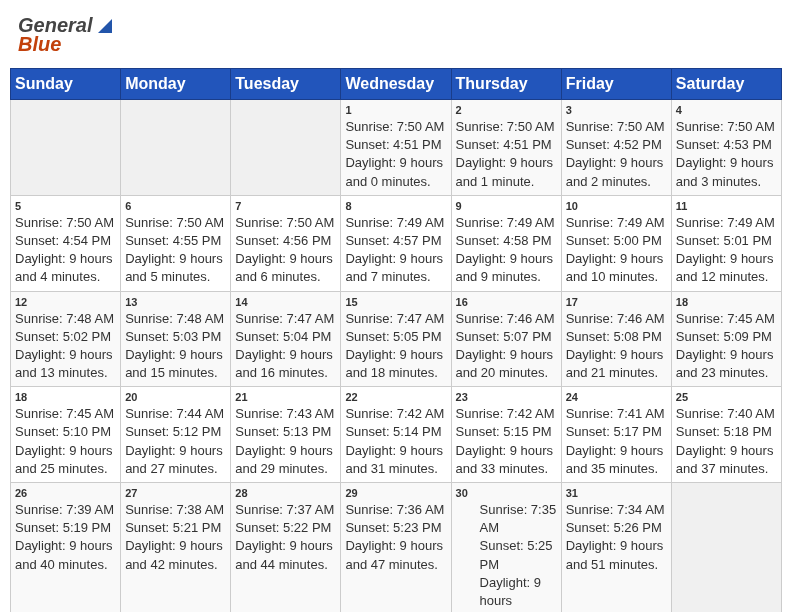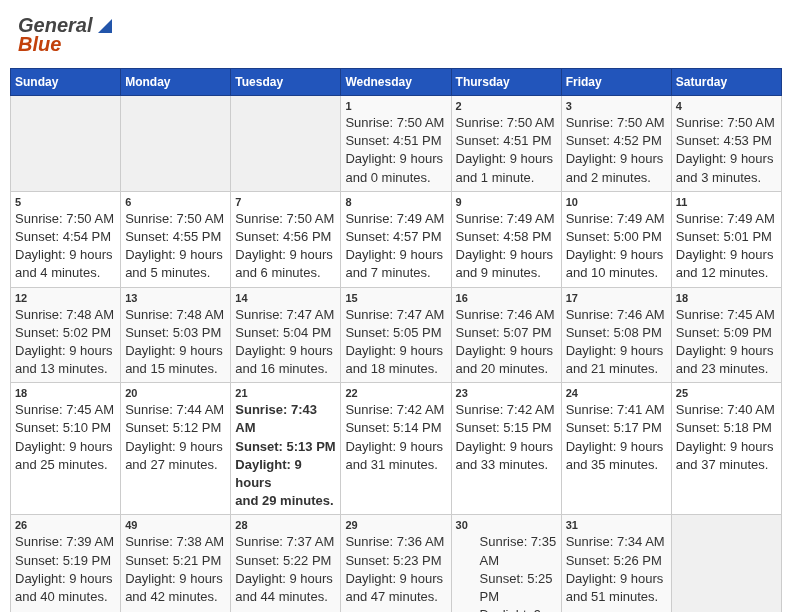--- a/index.html
+++ b/index.html
@@ -36,21 +36,21 @@
       color: #555;
     }
     table {
       width: 100%;
       border-collapse: collapse;
       table-layout: fixed;
     }
     thead tr th {
       background-color: #2255bb;
       color: #fff;
-      font-size: 12px;
+      font-size: 16px;
       font-weight: bold;
       padding: 6px 4px;
       text-align: left;
       border: 1px solid #1a3d8a;
     }
     tbody tr td {
       border: 1px solid #ccc;
       vertical-align: top;
       padding: 4px;
       font-size: 10px;
@@ -252,21 +252,21 @@
         </td>
         <td>
           <div class="day-number">20</div>
           <div class="day-info" style="white-space: pre-line;">Sunrise: 7:44 AM
 Sunset: 5:12 PM
 Daylight: 9 hours
 and 27 minutes.</div>
         </td>
         <td>
           <div class="day-number">21</div>
-          <div class="day-info" style="white-space: pre-line; font-weight: bold;">Sunrise: 7:43 AM
+          <div class="day-info" style="white-space: pre-line;">Sunrise: 7:43 AM
 Sunset: 5:13 PM
 Daylight: 9 hours
 and 29 minutes.</div>
         </td>
         <td>
           <div class="day-number">22</div>
           <div class="day-info" style="white-space: pre-line;">Sunrise: 7:42 AM
 Sunset: 5:14 PM
 Daylight: 9 hours
 and 31 minutes.</div>
@@ -295,21 +295,21 @@
       </tr>
       <tr>
         <td>
           <div class="day-number">26</div>
           <div class="day-info" style="white-space: pre-line;">Sunrise: 7:39 AM
 Sunset: 5:19 PM
 Daylight: 9 hours
 and 40 minutes.</div>
         </td>
         <td>
-          <div class="day-number">49</div>
+          <div class="day-number">27</div>
           <div class="day-info" style="white-space: pre-line;">Sunrise: 7:38 AM
 Sunset: 5:21 PM
 Daylight: 9 hours
 and 42 minutes.</div>
         </td>
         <td>
           <div class="day-number">28</div>
           <div class="day-info" style="white-space: pre-line;">Sunrise: 7:37 AM
 Sunset: 5:22 PM
 Daylight: 9 hours

